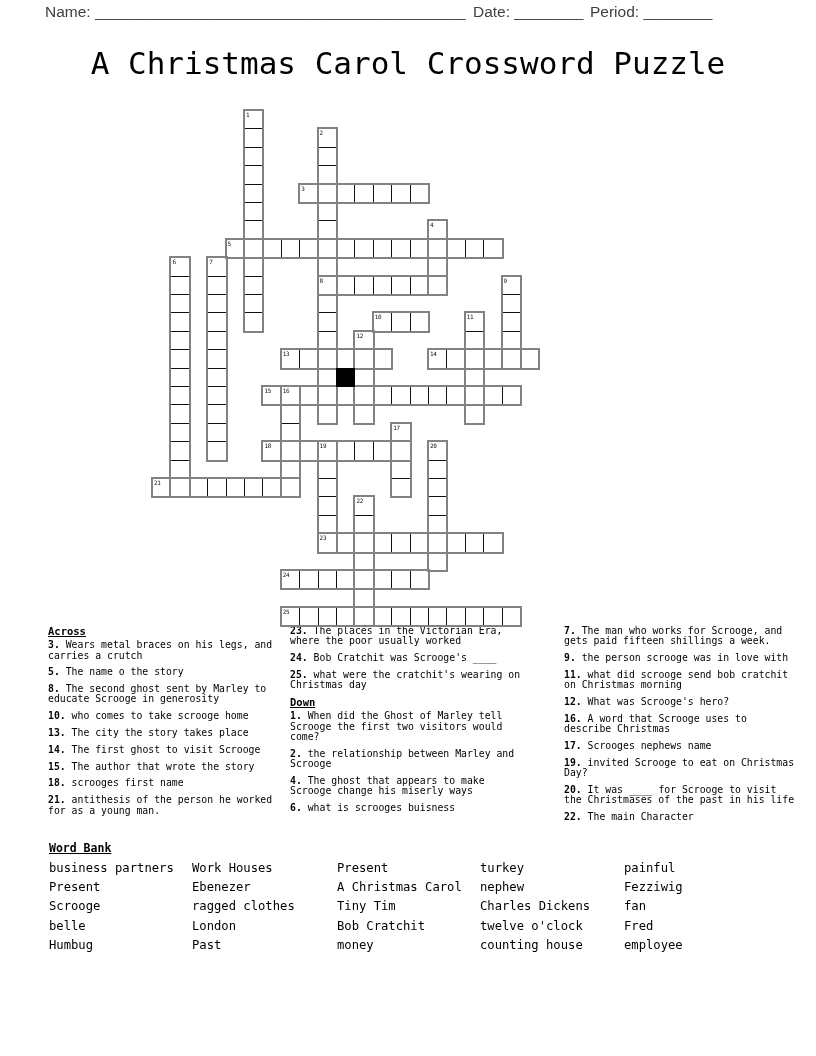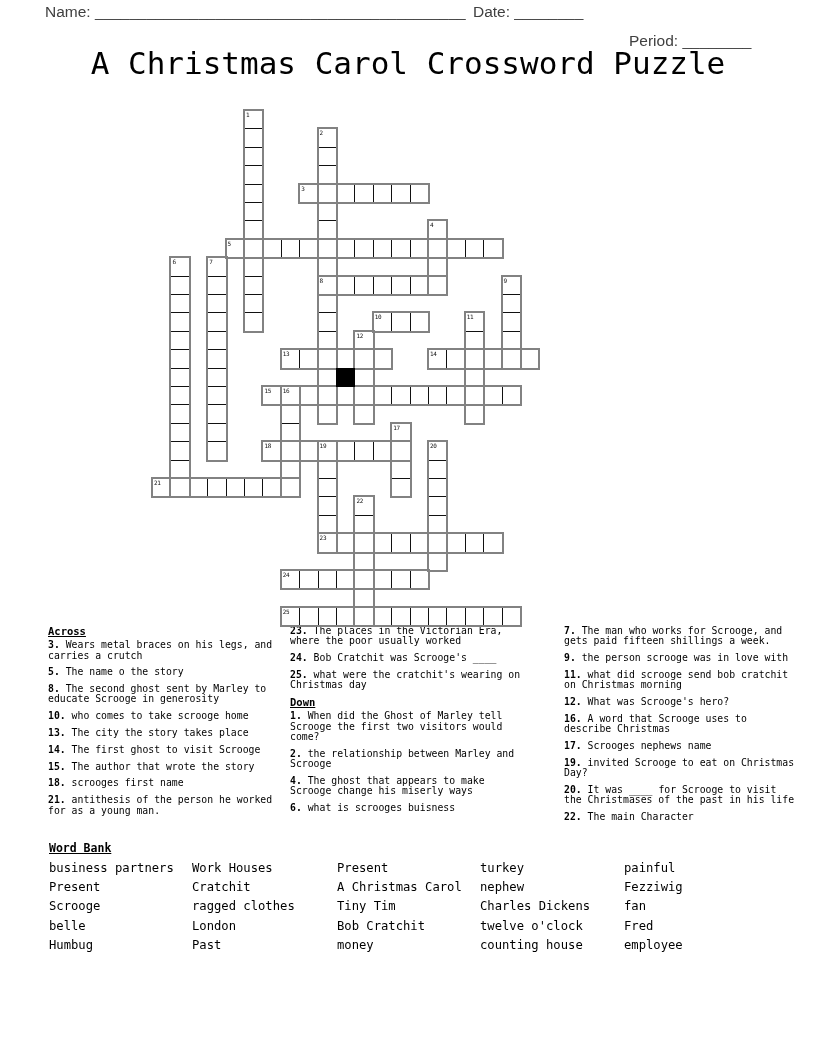--- a/index.html
+++ b/index.html
@@ -7,21 +7,21 @@
     width:816px;height:1056px;background:#ffffff;color:#000;
     font-family:"DejaVu Sans Mono",monospace;position:relative;overflow:hidden;
   }
   .hdr-item{
     position:absolute;top:3px;
     font-family:"Liberation Sans",sans-serif;font-size:15.5px;line-height:18px;
     white-space:pre;color:#404040;
   }
   #hdr-name{left:45px;}
   #hdr-date{left:473px;}
-  #hdr-period{left:629px;margin-top:29px;}
+  #hdr-period{left:590px;}
   #page-title{
     position:absolute;top:46px;left:0;width:816px;text-align:center;
     font-size:31px;line-height:34px;white-space:pre;font-weight:normal;
   }
   #grid{position:absolute;}
   .cell{
     position:absolute;box-sizing:border-box;background:#fff;
     border:1px solid #111;z-index:1;
   }
   .word-outline{
@@ -346,21 +346,21 @@
 <div id="word-bank">
     <div class="wb-col">
       <div class="wb-item">business partners</div>
       <div class="wb-item">Present</div>
       <div class="wb-item">Scrooge</div>
       <div class="wb-item">belle</div>
       <div class="wb-item">Humbug</div>
     </div>
     <div class="wb-col">
       <div class="wb-item">Work Houses</div>
-      <div class="wb-item">Cratchit</div>
+      <div class="wb-item">Ebenezer</div>
       <div class="wb-item">ragged clothes</div>
       <div class="wb-item">London</div>
       <div class="wb-item">Past</div>
     </div>
     <div class="wb-col">
       <div class="wb-item">Present</div>
       <div class="wb-item">A Christmas Carol</div>
       <div class="wb-item">Tiny Tim</div>
       <div class="wb-item">Bob Cratchit</div>
       <div class="wb-item">money</div>

